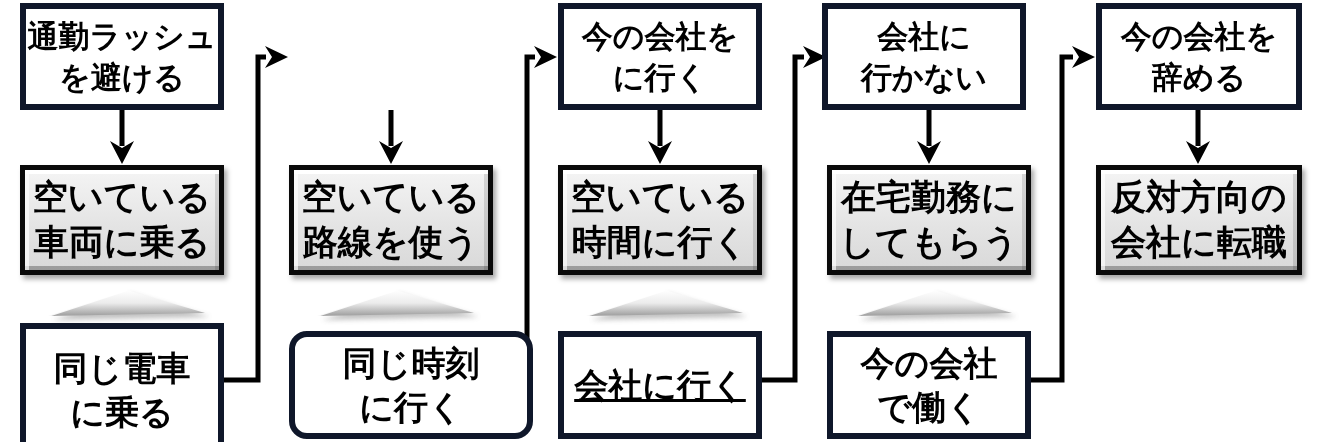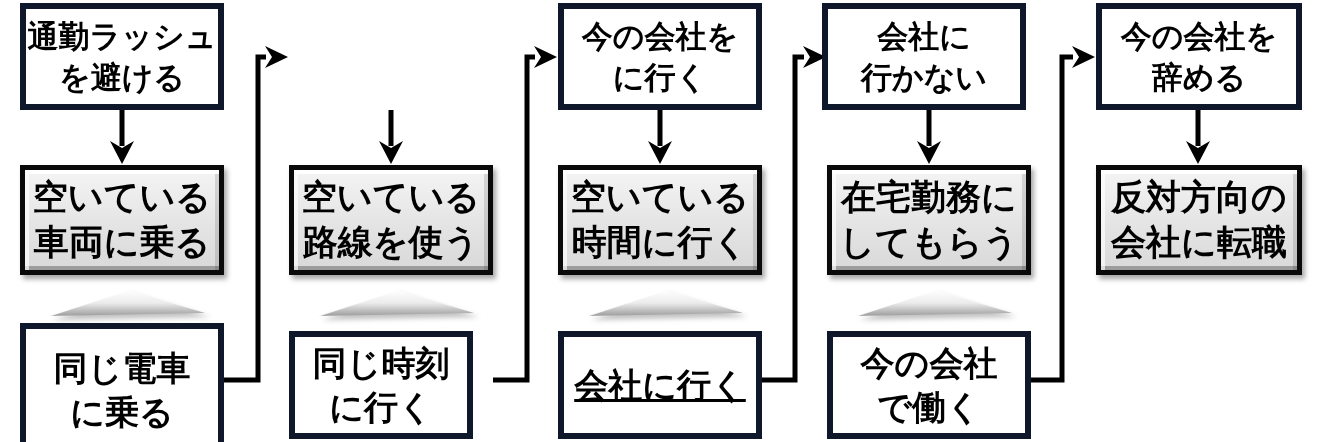--- a/index.html
+++ b/index.html
@@ -126,21 +126,21 @@
 
   <div class="box plain" style="left:20px; top:3px; width:204px; height:107px;">通勤ラッシュ
 を避ける</div>
   <div class="box alt" style="left:20px; top:165px; width:204px; height:110px;">空いている
 車両に乗る</div>
   <div class="box plain base" style="left:20px; top:323px; width:204px; height:134px;text-align:center;">同じ電車
 に乗る</div>
 
   <div class="box alt" style="left:289px; top:165px; width:204px; height:110px;">空いている
 路線を使う</div>
-  <div class="box plain base" style="left:289px; top:331px; width:184px; height:108px;">同じ時刻
+  <div class="box plain base" style="left:289px; top:331px; width:244px; height:108px;border-radius:18px;">同じ時刻
 に行く</div>
 
   <div class="box plain" style="left:558px; top:3px; width:204px; height:107px;">今の会社を
 に行く</div>
   <div class="box alt" style="left:558px; top:165px; width:204px; height:110px;">空いている
 時間に行く</div>
   <div class="box plain base" style="left:558px; top:331px; width:204px; height:108px;text-decoration:underline;">会社に行く</div>
 
   <div class="box plain" style="left:822px; top:3px; width:204px; height:107px;">会社に
 行かない</div>

